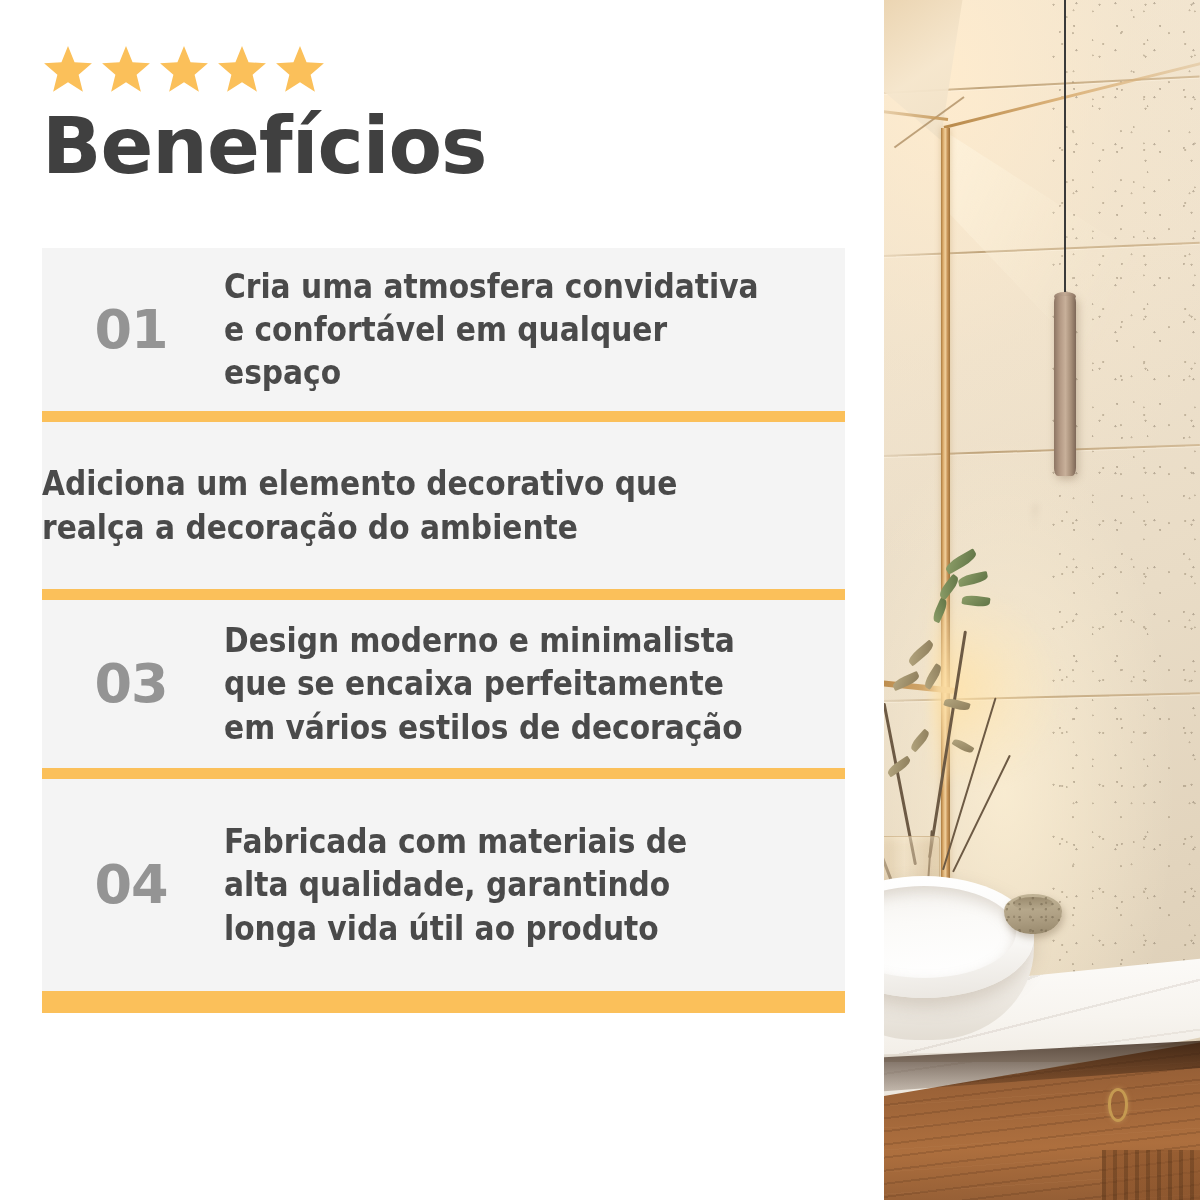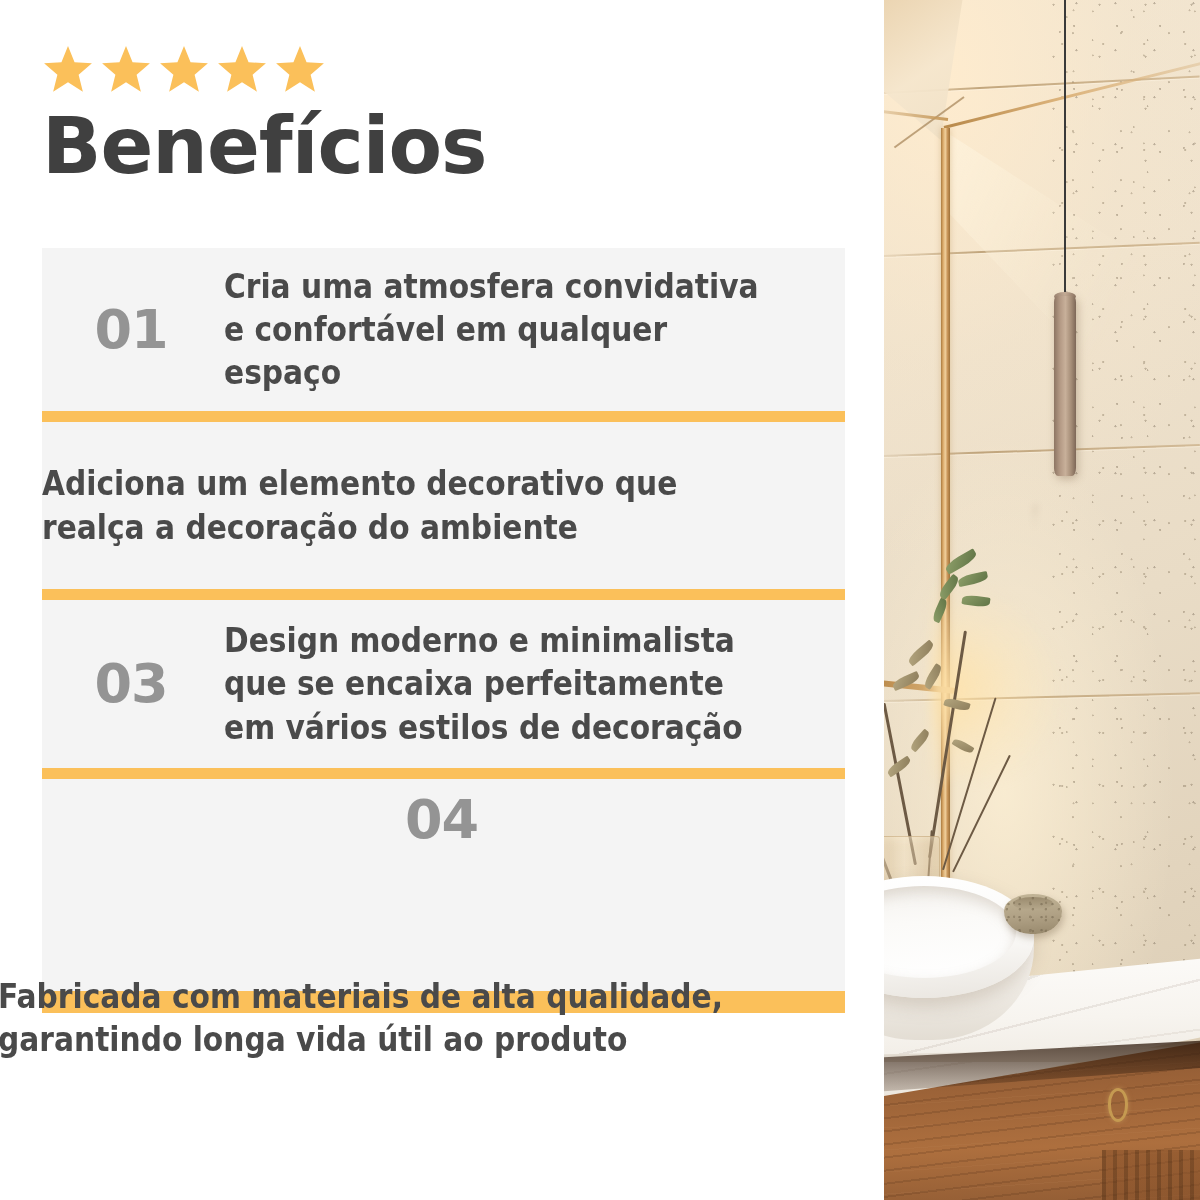--- a/index.html
+++ b/index.html
@@ -62,21 +62,21 @@
     width:803px;
     background:#f4f4f4;
     display:flex;
     align-items:center;
     padding:14px 0;
   }
 
   .benefit-card.h1 { height:163px; }
   .benefit-card.h2 { height:167px; }
   .benefit-card.h3 { height:168px; }
-  .benefit-card.h4 { height:212px;flex-direction:column; }
+  .benefit-card.h4 { height:212px; }
   .benefit-card.h5 { height:168px; }
 
   .benefit-num {
     flex:0 0 182px;
     text-align:center;
     font-size:54px;
     font-weight:bold;
     color:#949494;
     font-family:"DejaVu Sans", "Liberation Sans", sans-serif;
     letter-spacing:-1px;

